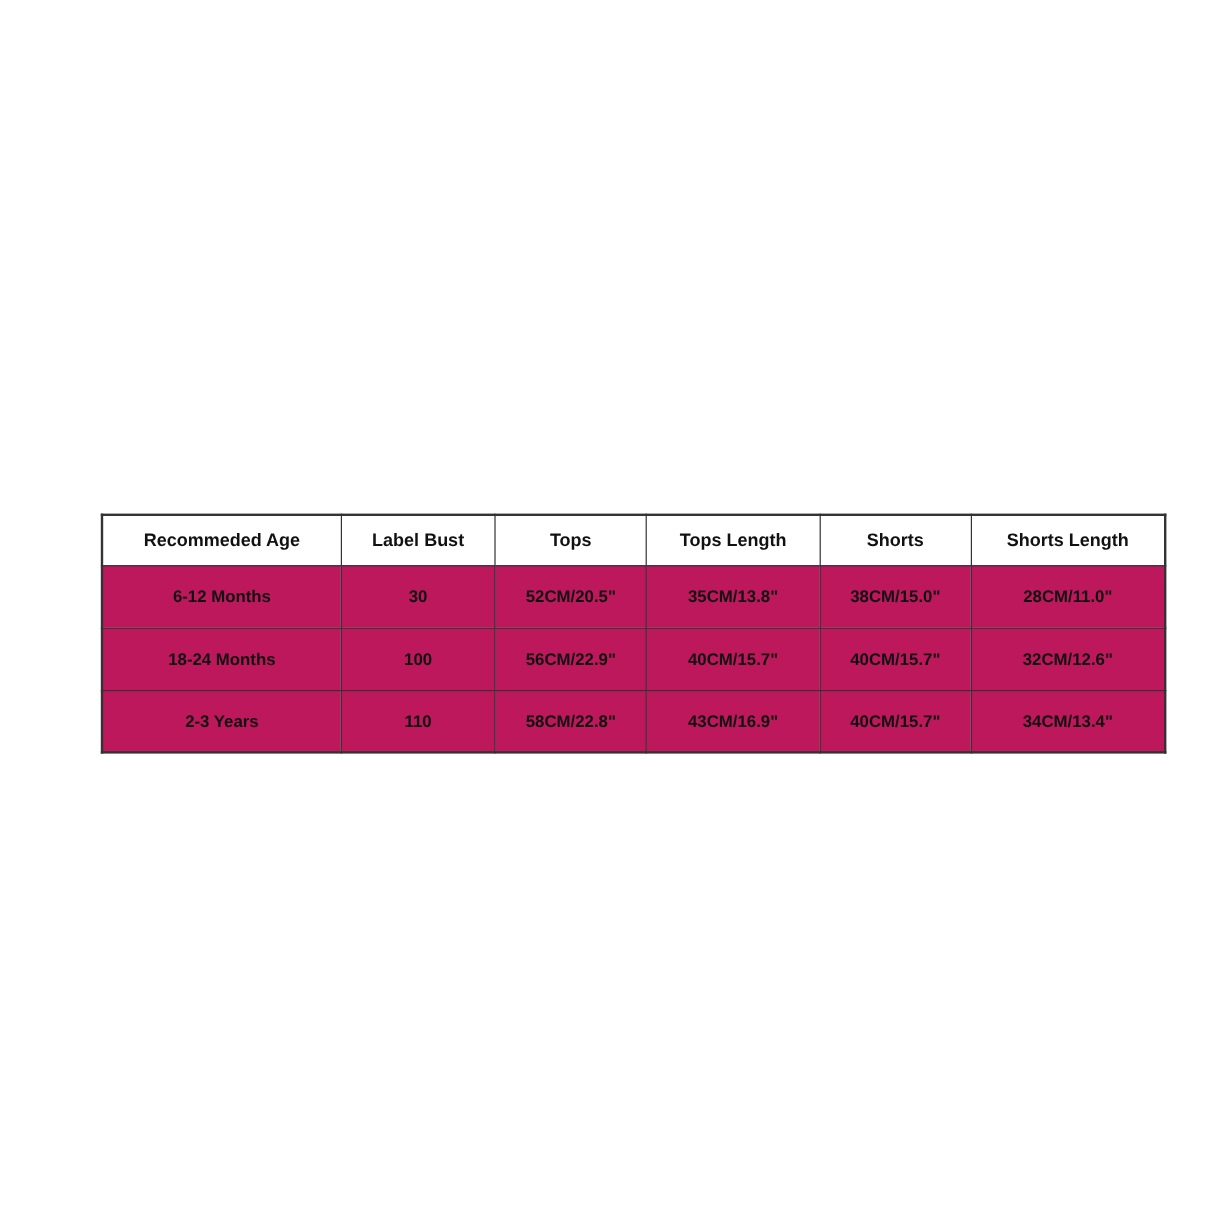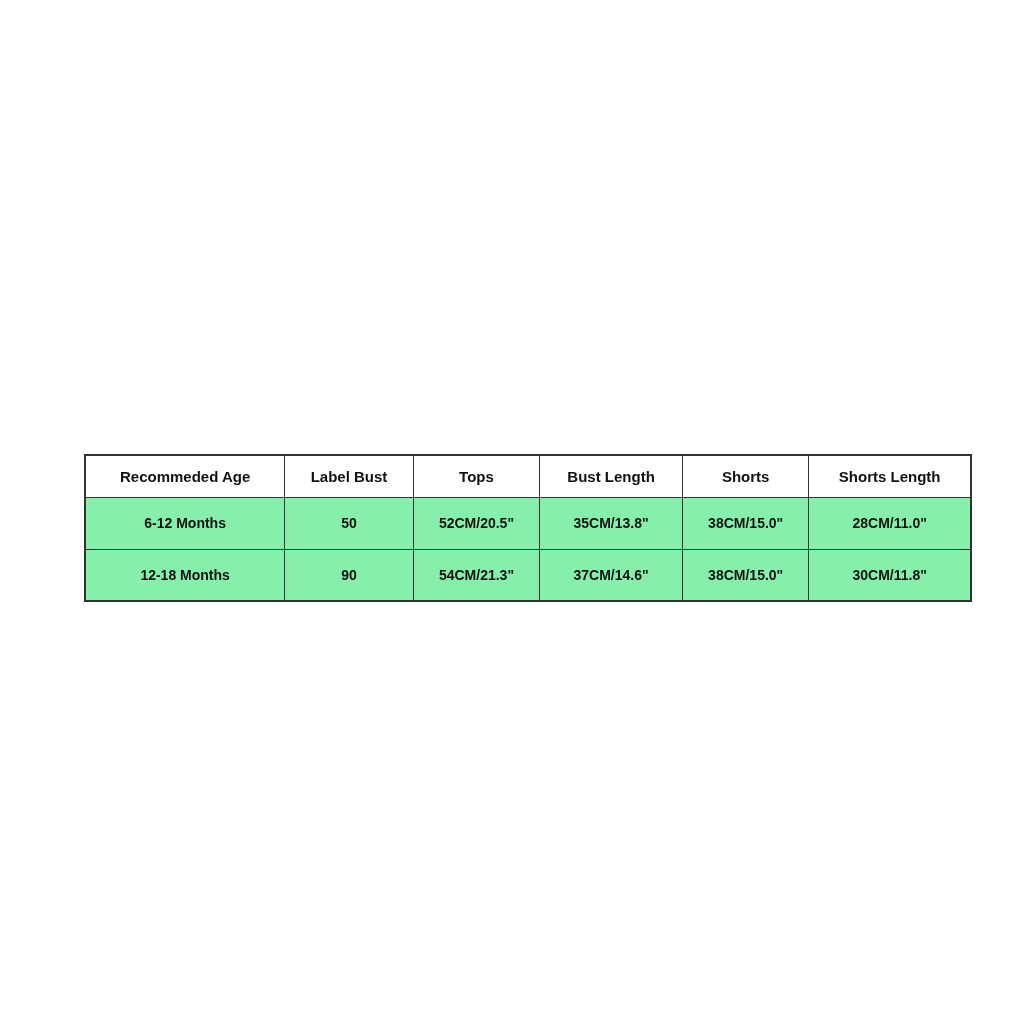--- a/index.html
+++ b/index.html
@@ -46,56 +46,64 @@
     }
 
     thead th {
       font-weight: bold;
       font-size: 15px;
       background-color: #ffffff;
     }
 
     tbody td {
       font-weight: bold;
-      background-color: #86efac;
+      background-color: #be185d;
     }
 
     tbody tr {
       height: 52px;
     }
   </style>
 </head>
 <body>
 
 <div class="page-container">
   <div class="table-wrapper">
     <table>
       <thead>
         <tr>
           <th>Recommeded Age</th>
           <th>Label Bust</th>
           <th>Tops</th>
-          <th>Bust Length</th>
+          <th>Tops Length</th>
           <th>Shorts</th>
           <th>Shorts Length</th>
         </tr>
       </thead>
       <tbody id="table-body">
       <tr>
             <td>6-12 Months</td>
-            <td>50</td>
+            <td>30</td>
             <td>52CM/20.5"</td>
             <td>35CM/13.8"</td>
             <td>38CM/15.0"</td>
             <td>28CM/11.0"</td>
           </tr>
           <tr>
-            <td>12-18 Months</td>
-            <td>90</td>
-            <td>54CM/21.3"</td>
-            <td>37CM/14.6"</td>
-            <td>38CM/15.0"</td>
-            <td>30CM/11.8"</td>
+            <td>18-24 Months</td>
+            <td>100</td>
+            <td>56CM/22.9"</td>
+            <td>40CM/15.7"</td>
+            <td>40CM/15.7"</td>
+            <td>32CM/12.6"</td>
+          </tr>
+          <tr>
+            <td>2-3 Years</td>
+            <td>110</td>
+            <td>58CM/22.8"</td>
+            <td>43CM/16.9"</td>
+            <td>40CM/15.7"</td>
+            <td>34CM/13.4"</td>
           </tr>
         </tbody>
     </table>
   </div>
 </div>
 
 </body></html>

